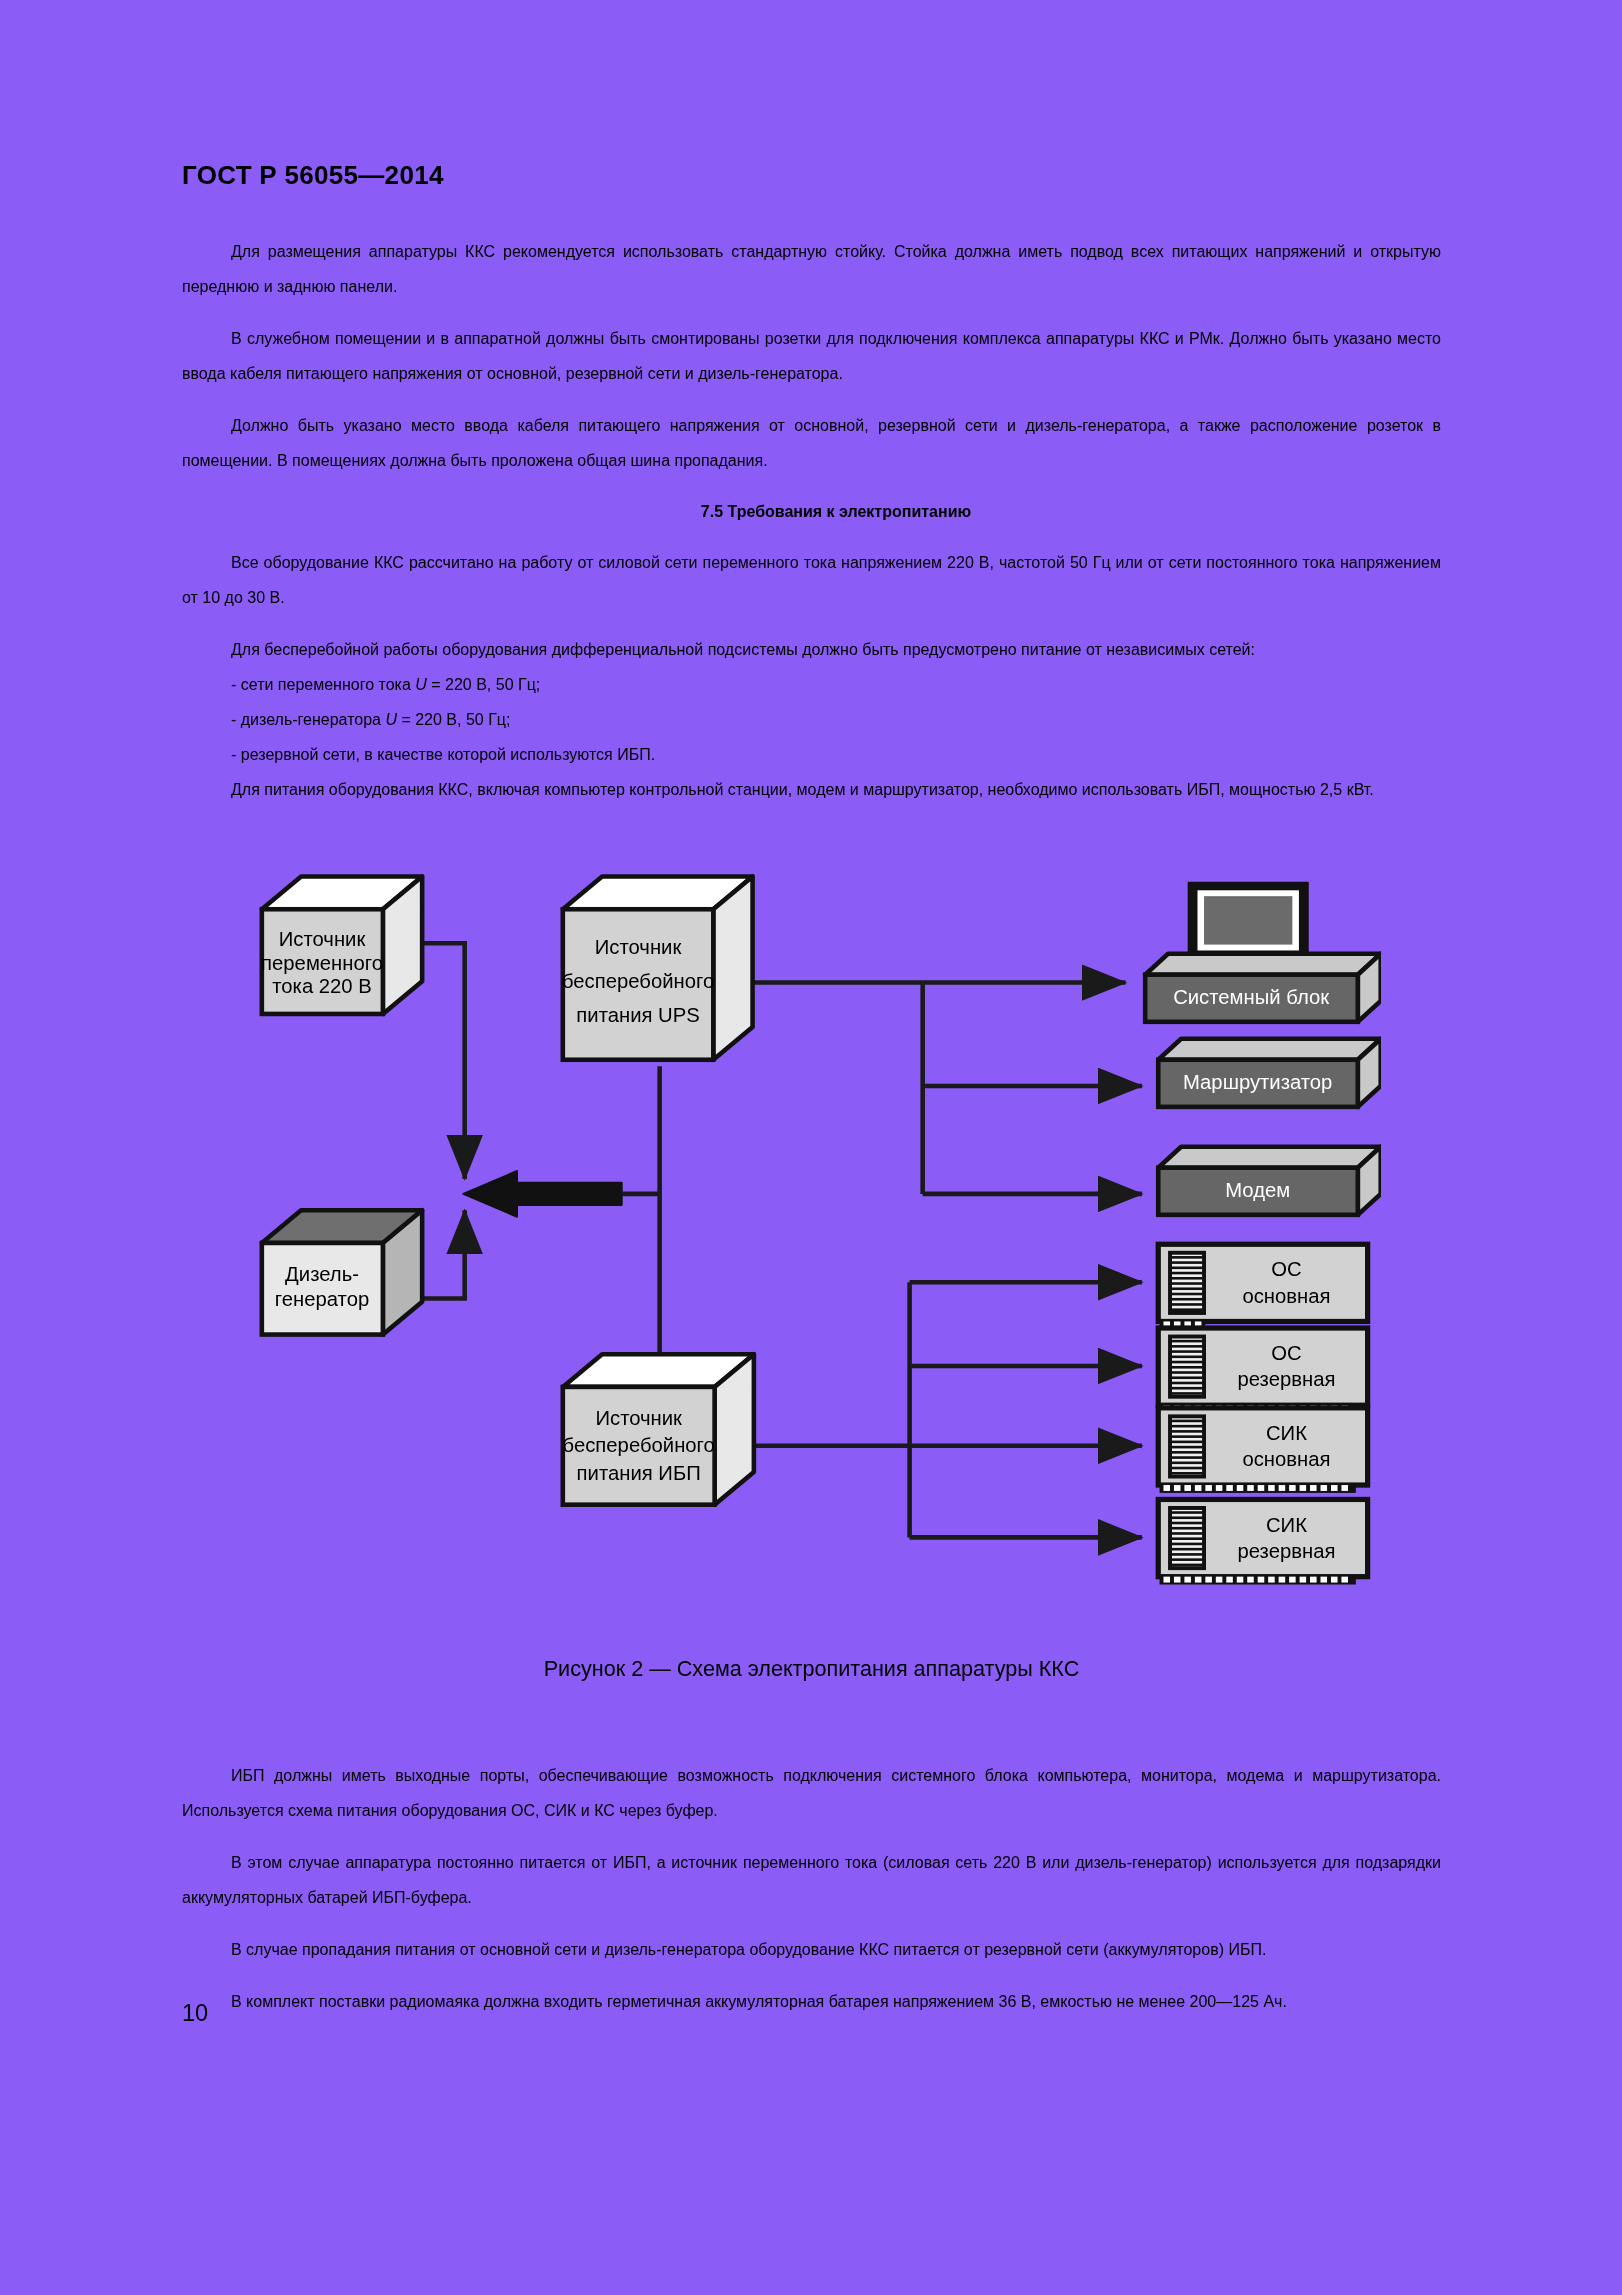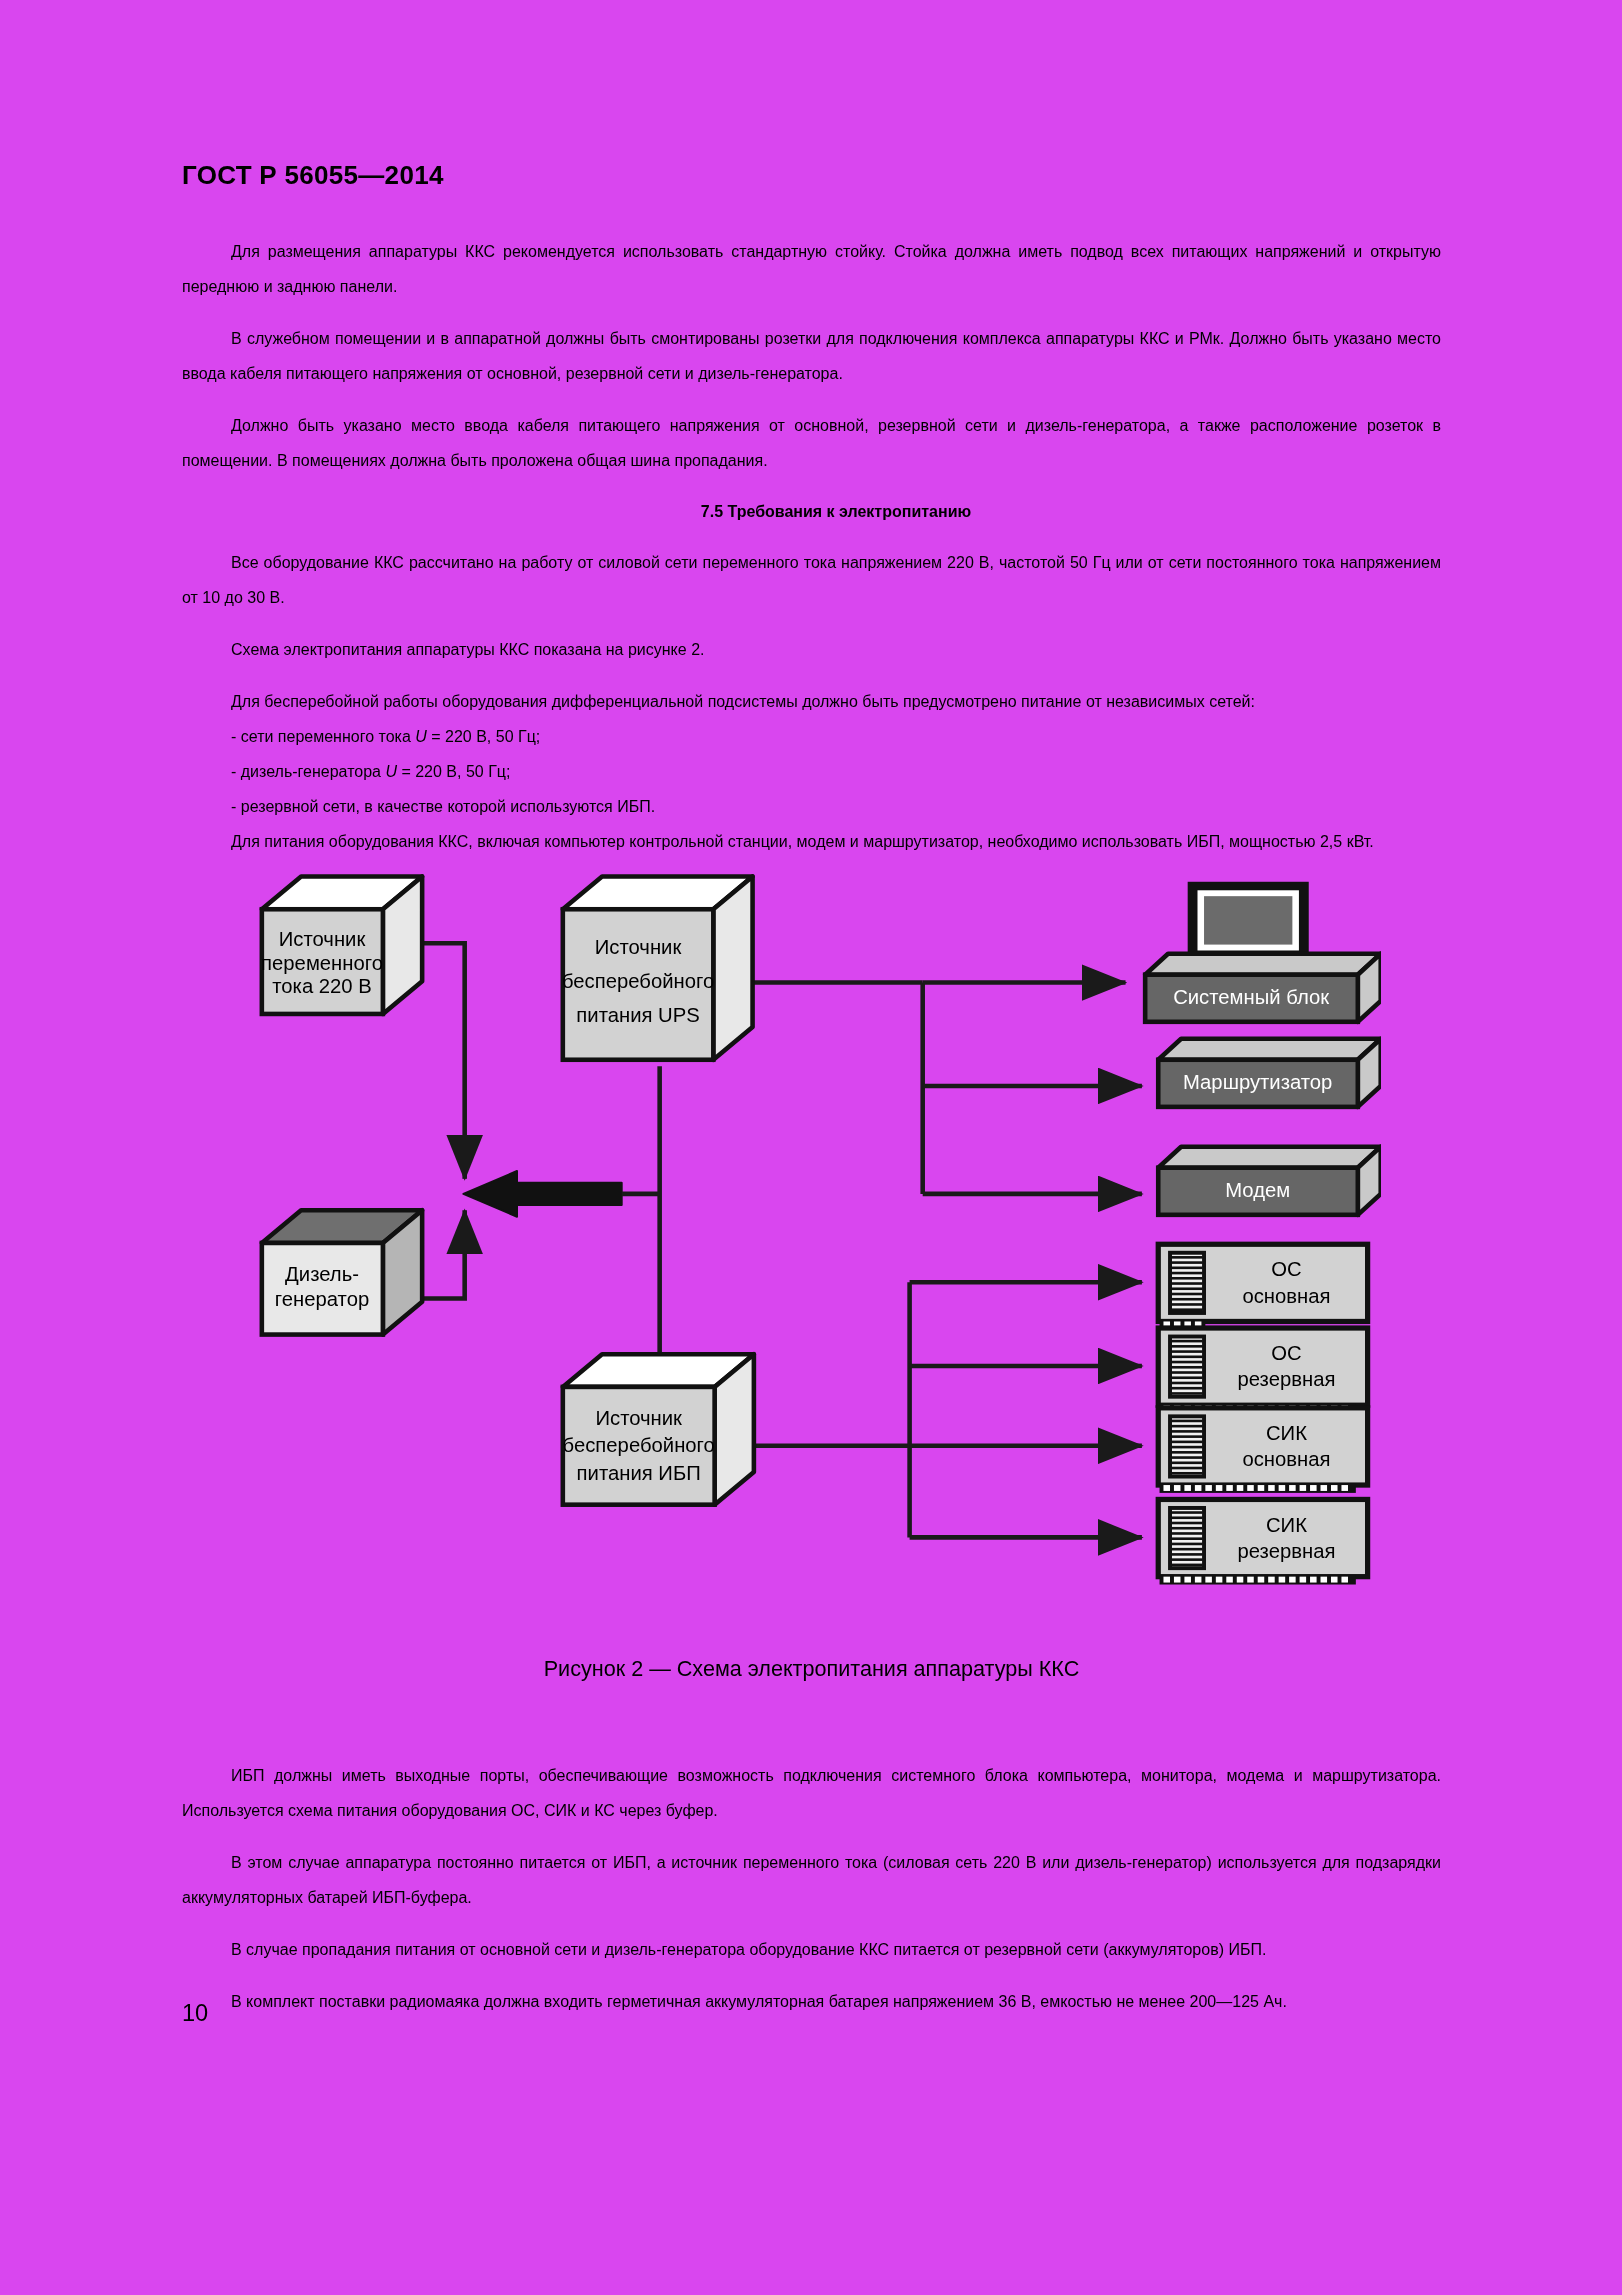--- a/index.html
+++ b/index.html
@@ -14,21 +14,21 @@
     font-family: "Liberation Sans", sans-serif;
     color: #000000;
     overflow: hidden;
   }
 
   .page {
     position: absolute;
     left: 0; top: 0;
     width: 1623px;
     height: 2295px;
-    background: #d946ef;
+    background: #8b5cf6;
   }
 
   
   .doc-header {
     position: absolute;
     left: 182px;
     top: 160px;
     font-size: 26px;
     font-weight: bold;
     letter-spacing: 0.3px;
@@ -121,21 +121,20 @@
 <div class="page">
 
   <div class="doc-header">ГОСТ Р 56055—2014</div>
 
   <div class="text-col top">
     <p class="para">Для размещения аппаратуры ККС рекомендуется использовать стандартную стойку. Стойка должна иметь подвод всех питающих напряжений и открытую переднюю и заднюю панели.</p>
     <p class="para">В служебном помещении и в аппаратной должны быть смонтированы розетки для подключения комплекса аппаратуры ККС и РМк. Должно быть указано место ввода кабеля питающего напряжения от основной, резервной сети и дизель-генератора.</p>
     <p class="para">Должно быть указано место ввода кабеля питающего напряжения от основной, резервной сети и дизель-генератора, а также расположение розеток в помещении. В помещениях должна быть проложена общая шина пропадания.</p>
     <p class="heading">7.5  Требования к электропитанию</p>
     <p class="para">Все оборудование ККС рассчитано на работу от силовой сети переменного тока напряжением 220 В, частотой 50 Гц или от сети постоянного тока напряжением от 10 до 30 В.</p>
-    <p class="para">Схема электропитания аппаратуры ККС показана на рисунке 2.</p>
     <p class="para">Для бесперебойной работы оборудования дифференциальной подсистемы должно быть предусмотрено питание от независимых сетей:</p>
     <p class="bullet"><span>- сети переменного тока </span><span class="ital">U</span><span> = 220 В, 50 Гц;</span></p>
     <p class="bullet"><span>- дизель-генератора </span><span class="ital">U</span><span> = 220 В, 50 Гц;</span></p>
     <p class="bullet"><span>- резервной сети, в качестве которой используются ИБП.</span></p>
     <p class="para">Для питания оборудования ККС, включая компьютер контрольной станции, модем и маршрутизатор, необходимо использовать ИБП, мощностью 2,5 кВт.</p>
   </div>
 
   <div class="diagram">
     <svg width="1126" height="759" viewBox="0 0 1720 1160" xmlns="http://www.w3.org/2000/svg">
       <defs>

